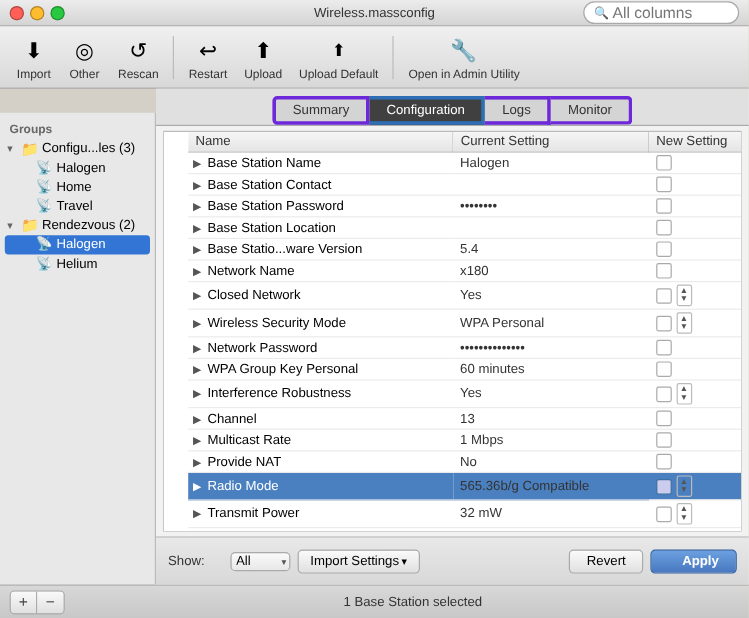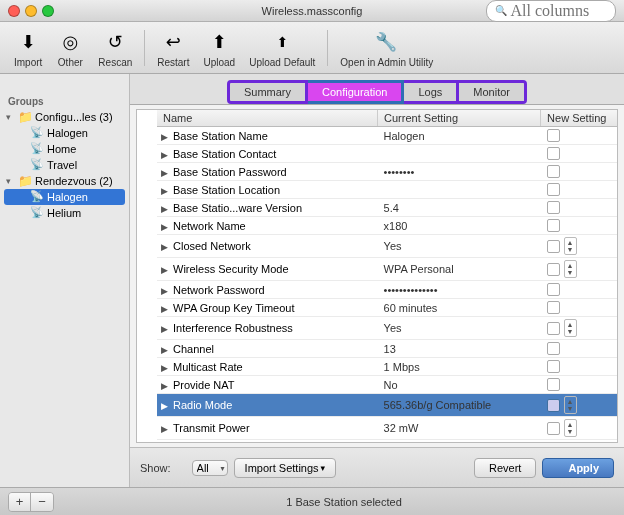--- a/index.html
+++ b/index.html
@@ -86,38 +86,38 @@
       align-items: center;
       background: white;
       border: 1px solid #aaa;
       border-radius: 10px;
       padding: 1px 8px;
       width: 130px;
     }
     .search-box input {
       border: none;
       outline: none;
-      font-size: 16px;
+      font-size: 13px;
       width: 100%;
-      font-family: Liberation Serif, serif;
     }
 
     
     .main {
       display: flex;
       height: calc(515px - 22px - 52px - 28px);
     }
 
     
     .sidebar {
       width: 130px;
       background: #e8e8e8;
       border-right: 1px solid #bbb;
-      padding: 20px 4px;
+      padding: 7px 4px;
       overflow-y: auto;
+      margin-top: 20px;
     }
     .sidebar-group-label {
       font-size: 10px;
       color: #666;
       padding: 2px 4px;
       font-weight: bold;
     }
     .tree-item {
       display: flex;
       align-items: center;
@@ -170,21 +170,21 @@
       font-size: 11px;
       border: 3px solid #6d28d9;
       cursor: pointer;
       background: #d4d4d4;
       color: #333;
     }
     .tab:first-child { border-radius: 4px 0 0 4px; }
     .tab:last-child { border-radius: 0 4px 4px 0; }
     .tab + .tab { border-left: none; }
     .tab.active {
-      background: #d946ef;
+      background: #404040;
       color: white;
       border-color: #2e6eb5;
     }
 
     
     .table-container {
       flex: 1;
       overflow-y: auto;
       margin: 4px 6px;
       background: white;
@@ -257,21 +257,21 @@
     }
     .show-label { font-size: 11px; color: #333; margin-right: 15px; }
     select.show-select {
       font-size: 11px;
       padding: 1px 4px;
       border: 1px solid #aaa;
       border-radius: 4px;
       background: linear-gradient(to bottom, #fafafa, #e8e8e8);
       appearance: none;
       -webkit-appearance: none;
-      width: 36px;
+      width: 50px;
     }
     .select-wrapper {
       position: relative;
       display: inline-block;
     }
     .select-wrapper::after {
       content: '▾';
       position: absolute;
       right: 3px;
       top: 50%;
@@ -516,21 +516,21 @@
               </td>
             </tr>
             <tr>
               <td><span class="row-toggle">▶</span><span>Network Password</span></td>
               <td><span class="row-current">••••••••••••••</span></td>
               <td style="display: flex; align-items: center; gap: 4px;">
                 <span class="row-checkbox"></span>
               </td>
             </tr>
             <tr>
-              <td><span class="row-toggle">▶</span><span>WPA Group Key Timeout</span></td>
+              <td><span class="row-toggle">▶</span><span>WPA Group Key Personal</span></td>
               <td><span class="row-current">60 minutes</span></td>
               <td style="display: flex; align-items: center; gap: 4px;">
                 <span class="row-checkbox"></span>
               </td>
             </tr>
             <tr>
               <td><span class="row-toggle">▶</span><span>Interference Robustness</span></td>
               <td><span class="row-current">Yes</span></td>
               <td style="display: flex; align-items: center; gap: 4px;">
                 <span class="row-checkbox"></span>

